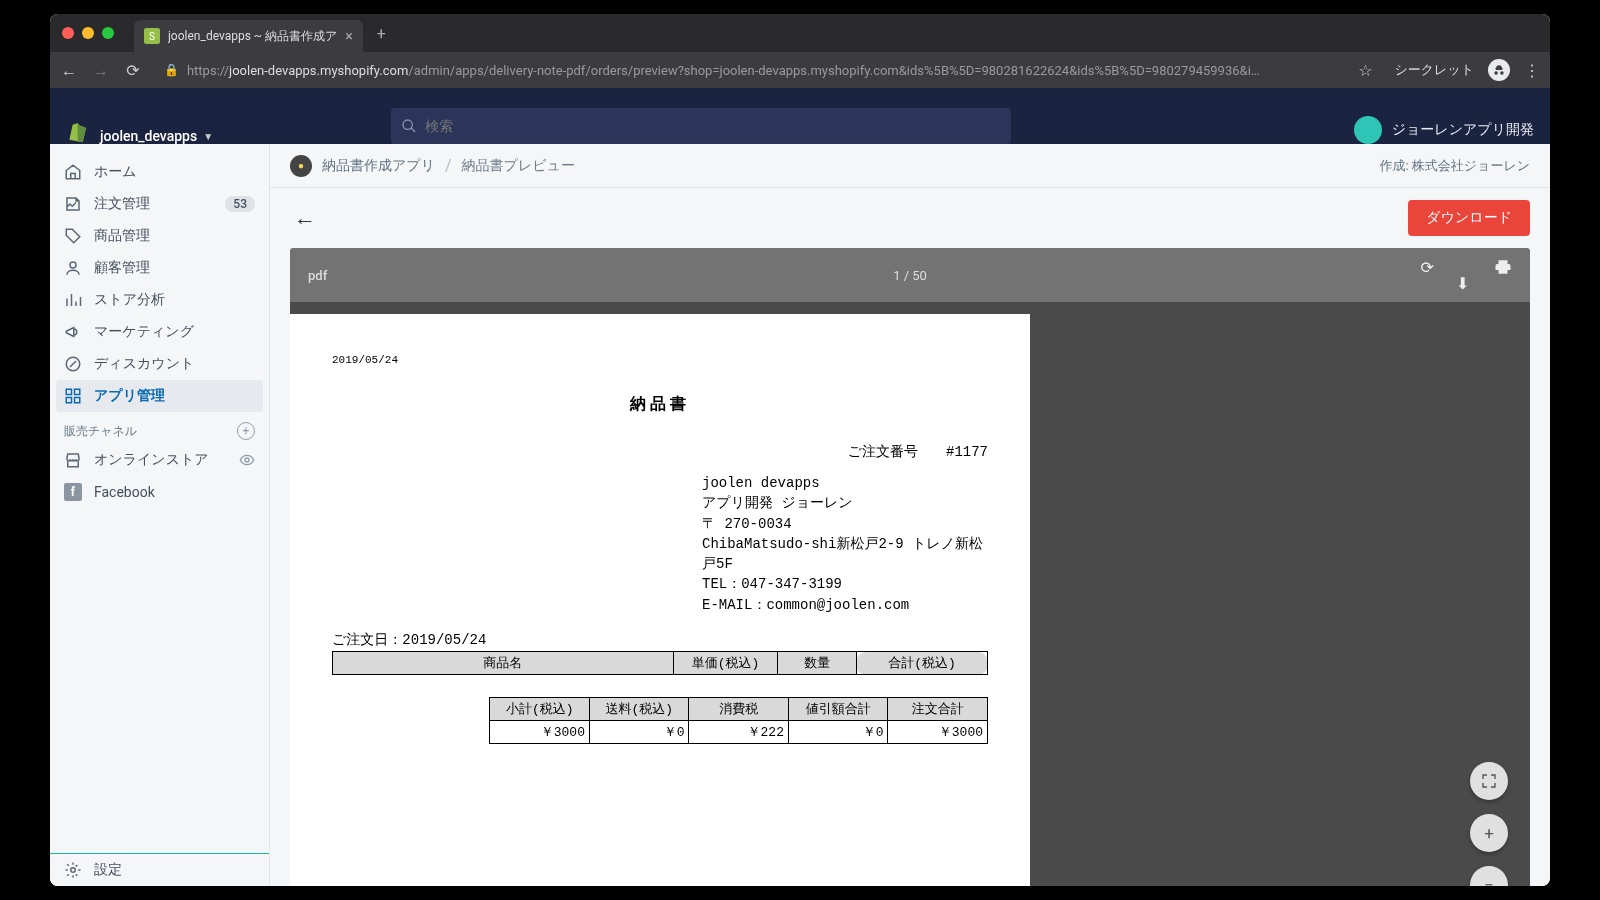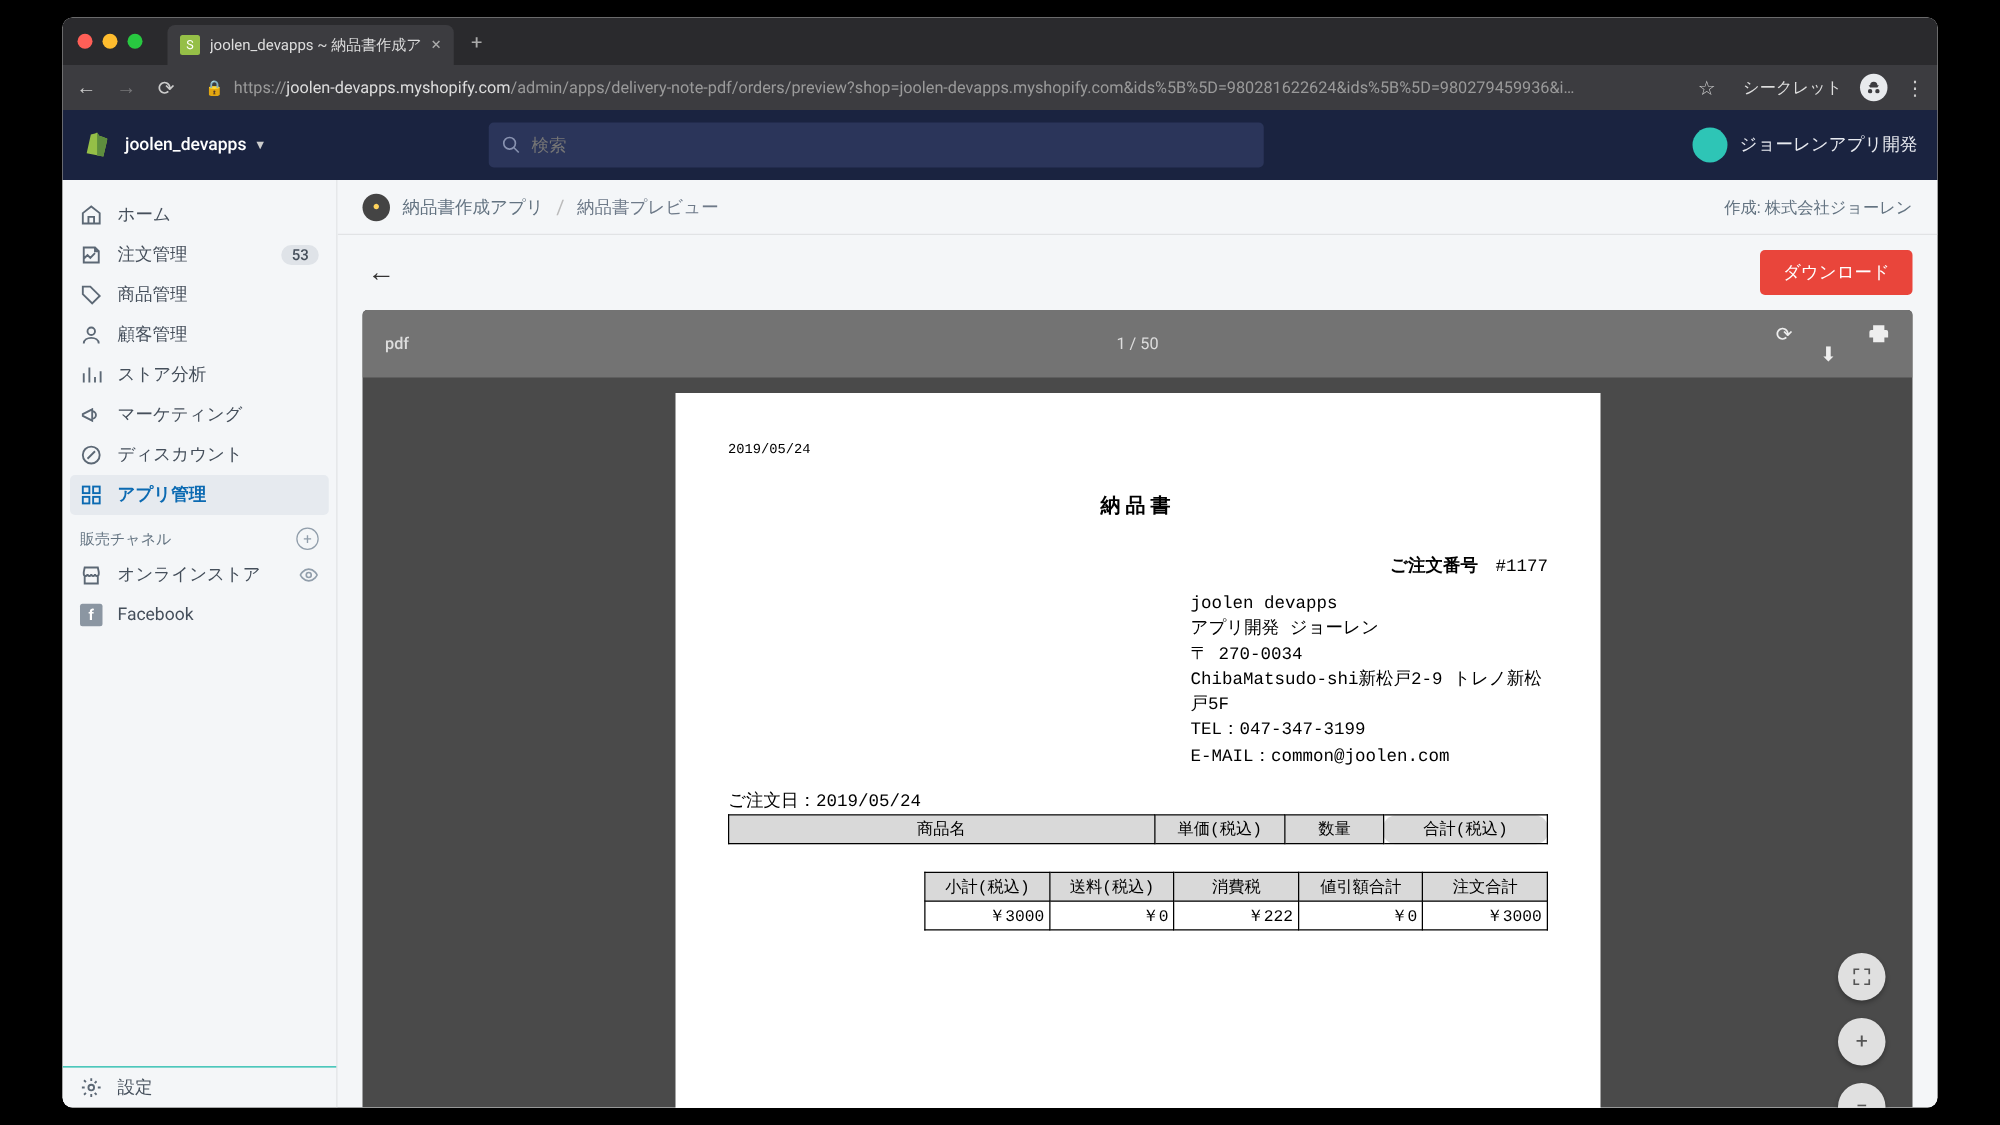--- a/index.html
+++ b/index.html
@@ -27,21 +27,21 @@
     .addr-field { flex: 1; display: flex; align-items: center; gap: 8px; color: #ccc; font-size: 13px; padding: 0 8px; }
     .lock { color: #bbb; font-size: 12px; }
     .url-text { flex: 1; white-space: nowrap; overflow: hidden; text-overflow: ellipsis; color: #9a9a9a; }
     .url-text .domain { color: #ddd; }
     .star { color: #ccc; font-size: 16px; }
     .incognito-label { color: #ddd; font-size: 13px; }
     .incognito-badge { width: 22px; height: 22px; background: #e8eaed; border-radius: 50%; display: inline-flex; align-items: center; justify-content: center; font-size: 11px; color: #3c3c40; }
     .browser-menu { color: #ccc; font-size: 16px; }
     
     
-    .shopify-top { height: 56px; background: #1a2340; display: flex; align-items: center; padding: 0 16px; gap: 14px; }
+    .shopify-top { height: 56px; background: #1a2340; display: flex; align-items: flex-end; padding: 0 16px; gap: 14px; }
     .shop-logo { width: 20px; height: 22px; position: relative; }
     .shop-logo svg { display: block; }
     .shop-name { color: #fff; font-size: 14px; font-weight: 500; display: flex; align-items: center; gap: 6px; }
     .chev { font-size: 10px; color: #ccc; }
     .top-search { flex: 0 0 620px; margin: 0 auto; }
     .search-box { background: #2b355a; border-radius: 4px; height: 36px; display: flex; align-items: center; padding: 0 10px; gap: 8px; color: #8892b0; }
     .search-box input { background: transparent; border: none; color: #ddd; flex: 1; font-size: 14px; outline: none; }
     .user-area { display: flex; align-items: center; gap: 10px; margin-left: auto; }
     .avatar { width: 28px; height: 28px; background: #2ec5b6; border-radius: 50%; }
     .user-name { color: #e8eaf0; font-size: 14px; }
@@ -76,26 +76,26 @@
     .dl-btn { background: #e9453b; color: #fff; border: none; padding: 9px 18px; border-radius: 4px; font-size: 14px; font-weight: 500; cursor: pointer; }
     
     
     .pdf-wrap { flex: 1; margin: 0 20px 0; background: #4a4a4a; border-radius: 4px 4px 0 0; overflow: hidden; display: flex; flex-direction: column; position: relative; }
     .pdf-toolbar { height: 54px; background: #737373; display: flex; align-items: center; padding: 0 18px; color: #ddd; font-size: 13px; }
     .pdf-title { font-weight: 500; }
     .pdf-pages { position: absolute; left: 50%; transform: translateX(-50%); }
     .pdf-actions { margin-left: auto; display: flex; gap: 22px; }
     .pdf-act { color: #eee; cursor: pointer; font-size: 16px; }
     
-    .pdf-scroll { flex: 1; overflow: auto; display: flex; justify-content: center; padding: 12px 0 12px; position: relative; }
+    .pdf-scroll { flex: 1; overflow: auto; display: flex; justify-content: flex-start; padding: 12px 0 12px; position: relative; }
     .pdf-page { width: 740px; background: #fff; padding: 40px 42px; font-size: 13px; color: #000; font-family: "MS Gothic", "Courier New", monospace; min-height: 620px; }
     .pdf-date-top { font-size: 11px; }
     .pdf-title-doc { text-align: center; font-size: 16px; font-weight: 600; margin-top: 28px; letter-spacing: 4px; }
     .pdf-order-num { text-align: right; margin-top: 28px; font-size: 14px; }
-    .pdf-order-num span:first-child { margin-right: 14px; font-weight: bold; }
+    .pdf-order-num span:first-child { margin-right: 28px; }
     .pdf-company-block { margin-left: 370px; margin-top: 12px; font-size: 14px; line-height: 1.45; }
     .pdf-orderdate { margin-top: 16px; font-size: 14px; }
     
     table { border-collapse: collapse; width: 100%; margin-top: 2px; }
     td { border: 1px solid #000; padding: 2px 4px; font-size: 13px; }
     .th { background: #d9d9d9; text-align: center; }
     .ar { text-align: right; }
     .items-tbl .col-name { width: 52%; }
     .items-tbl .col-up { width: 16%; }
     .items-tbl .col-qty { width: 12%; }

